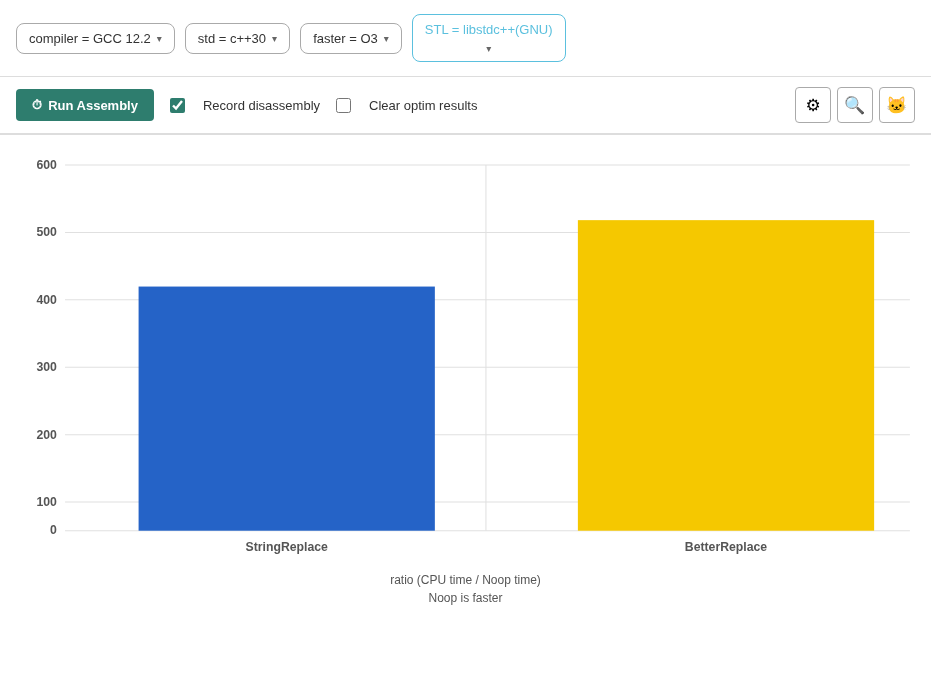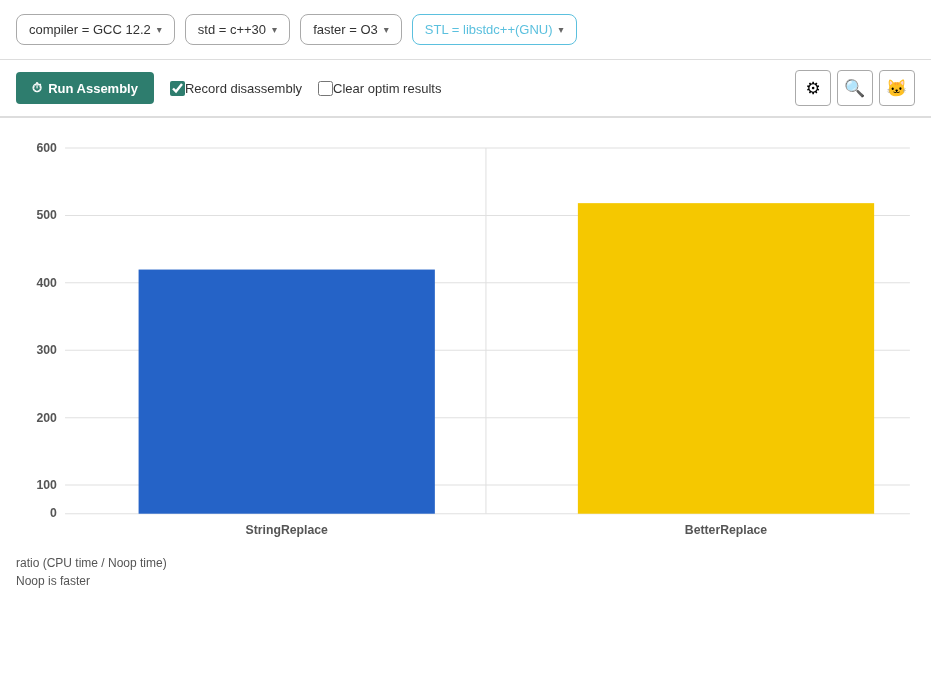--- a/index.html
+++ b/index.html
@@ -26,20 +26,21 @@
       color: #333;
       display: flex;
       align-items: center;
       gap: 6px;
     }
     .dropdown-btn .arrow { font-size: 10px; color: #666; }
     .stl-btn {
       border: 1px solid #5bc0de;
       color: #5bc0de;
       background: #fff;
+      flex-direction: column;
     }
     .toolbar {
       display: flex;
       align-items: center;
       padding: 10px 16px;
       gap: 16px;
       border-bottom: 1px solid #ddd;
     }
     .run-btn {
       background: #2e7d6e;
@@ -50,21 +51,21 @@
       cursor: pointer;
       font-size: 13px;
       display: flex;
       align-items: center;
       gap: 6px;
       font-weight: bold;
     }
     .checkbox-label {
       display: flex;
       align-items: center;
-      gap: 0;
+      gap: 18px;
       font-size: 13px;
       cursor: pointer;
     }
     .checkbox-label input[type=checkbox] {
       width: 15px;
       height: 15px;
       accent-color: #2e7d6e;
       cursor: pointer;
     }
     .toolbar-right {
@@ -107,21 +108,21 @@
       position: relative;
       width: 100%;
       height: 420px;
       font-weight: bold;
     }
     svg.chart {
       width: 100%;
       height: 100%;
     }
     .chart-caption {
-      text-align: left;
+      text-align: center;
       font-size: 12px;
       color: #555;
       margin-top: 6px;
       line-height: 1.5;
     }
   </style>
 </head>
 <body>
 
 <div class="top-bar">

